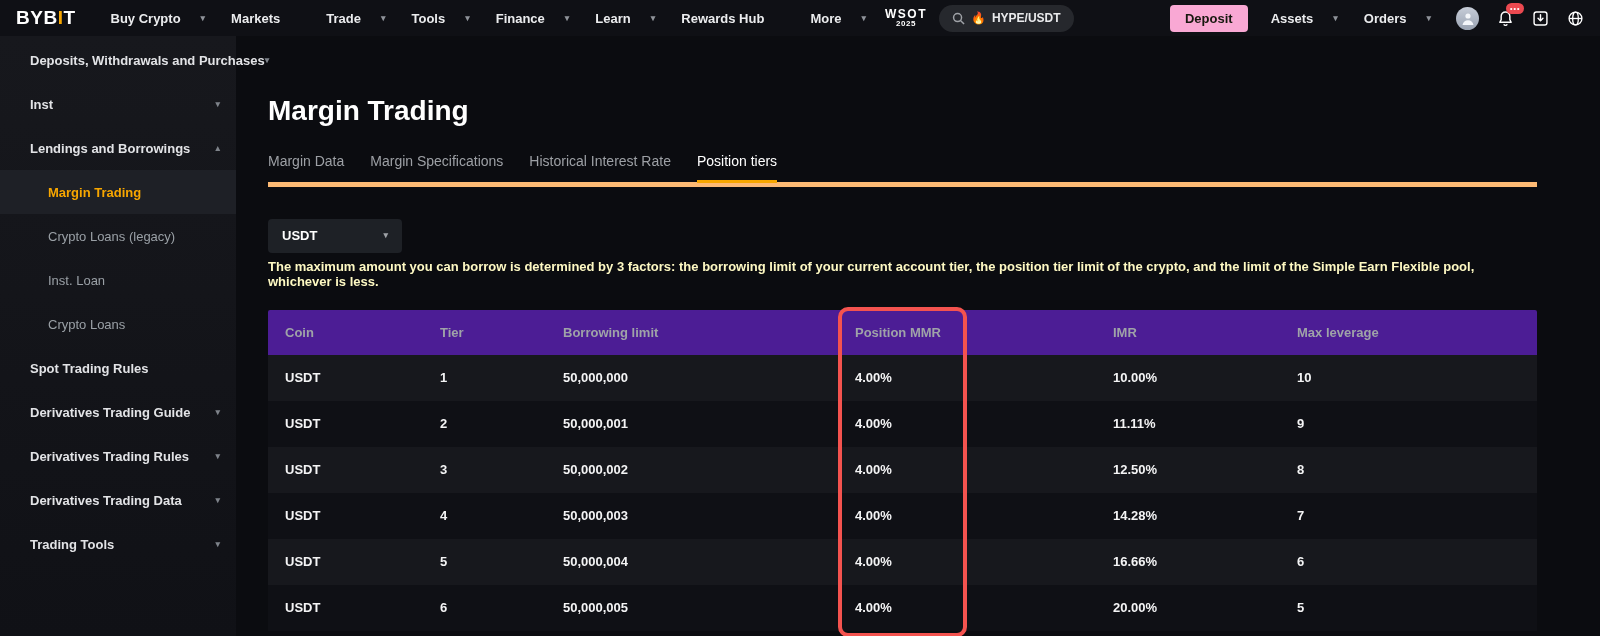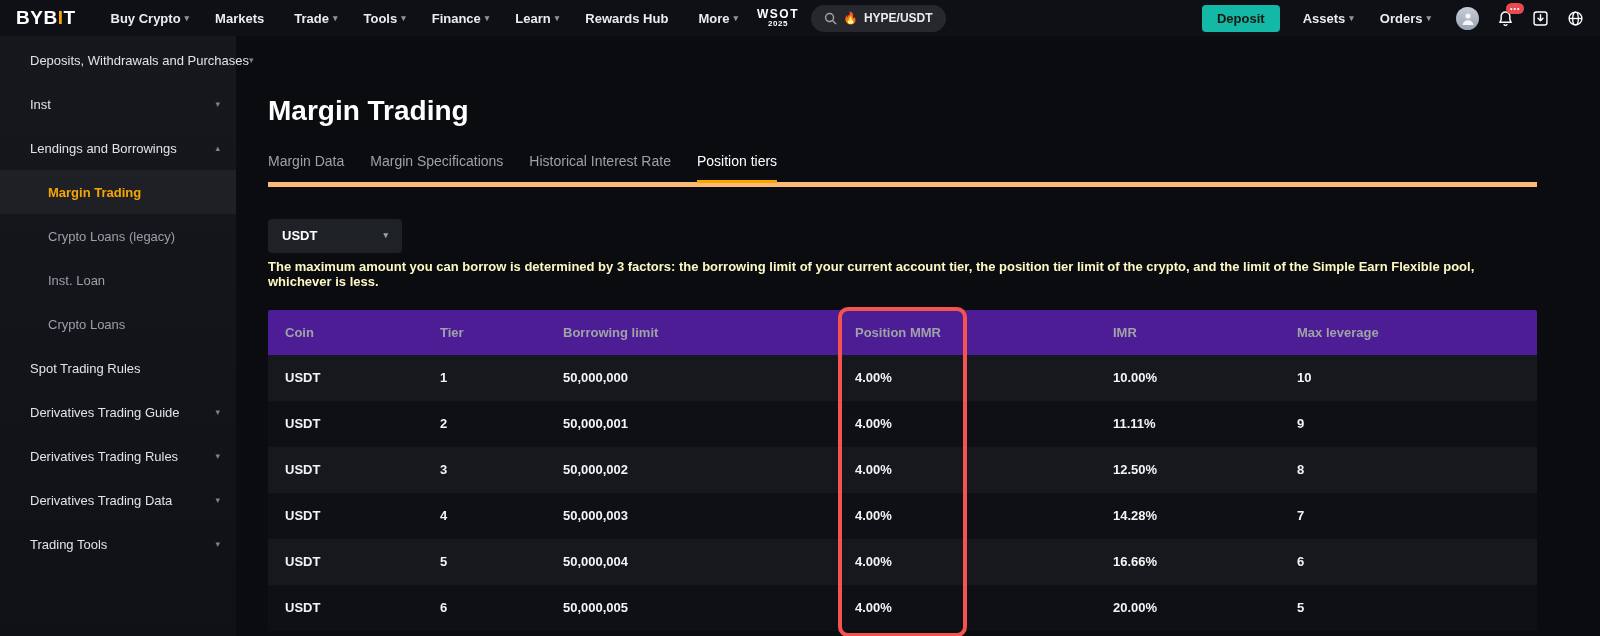--- a/index.html
+++ b/index.html
@@ -13,35 +13,35 @@
 
   
   .topbar {
     position:absolute; top:0; left:0; width:1600px; height:36px;
     background:#0f1015; display:flex; align-items:center;
     padding:0 16px; z-index:20;
   }
   .logo { font-size:19px; font-weight:bold; letter-spacing:.5px; margin-right:22px; white-space:nowrap; }
   .logo .logo-i { color:#f7a600; font-weight:bold; }
   .mainnav { display:flex; align-items:center; }
-  .nav-item { display:flex; align-items:center; gap:4px; padding:0 13px; height:36px;
+  .nav-item { display:flex; align-items:center; gap:20px; padding:0 13px; height:36px;
     font-size:13px; font-weight:600; color:#ebecee; cursor:pointer; white-space:nowrap; }
   .chev { font-size:9px; color:#8f939a; line-height:1; }
   .wsot { text-align:center; line-height:1.05; margin:0 12px 0 6px; font-weight:bold; cursor:pointer; }
   .wsot .l1 { font-size:12px; letter-spacing:1.5px; }
   .wsot .l2 { font-size:8px; letter-spacing:.5px; }
   .search {
     display:flex; align-items:center; gap:6px; background:#26282d;
     border-radius:15px; height:27px; padding:0 13px;
     font-size:12px; font-weight:bold; color:#e9eaec; cursor:text;
   }
   .search .flame { font-size:12px; }
   .topbar-spacer { flex:1; }
   .deposit-btn {
-    background:#14b8a6; color:#17180f; font-weight:bold; font-size:13px;
+    background:#f9a8d4; color:#17180f; font-weight:bold; font-size:13px;
     border:none; border-radius:4px; height:27px; padding:0 15px;
     margin-right:10px; cursor:pointer; font-family:inherit;
   }
   .righticons { display:flex; align-items:center; gap:18px; margin-left:12px; }
   .icon-btn { position:relative; display:flex; align-items:center; cursor:pointer; }
   .avatar {
     width:23px; height:23px; border-radius:50%;
     background:linear-gradient(#c7cdd8,#9aa3b2);
     display:flex; align-items:center; justify-content:center; overflow:hidden;
   }
@@ -52,21 +52,21 @@
   }
 
   
   .sidebar {
     position:absolute; top:36px; left:0; width:236px; height:600px;
     background:linear-gradient(#17181d,#101116);
   }
   .side-list { padding-top:2px; }
   .side-item {
     height:44px; display:flex; align-items:center; justify-content:space-between;
-    padding:0 16px 0 30px; font-size:13px; font-weight:400; color:#e2e3e6;
+    padding:0 16px 0 30px; font-size:13px; font-weight:700; color:#e2e3e6;
     cursor:pointer; white-space:nowrap;
   }
   .side-item .chev { font-size:9px; color:#7e838a; }
   .side-item.sub { padding-left:48px; color:#9aa0a6; font-weight:400; }
   .side-item.active { background:#1e2026; color:#f7a600; font-weight:600; }
 
   
   .main { position:absolute; top:36px; left:236px; width:1364px; height:600px;
     padding:40px 63px 0 32px; }
   .page-title { font-size:28px; font-weight:bold; color:#fff; }

